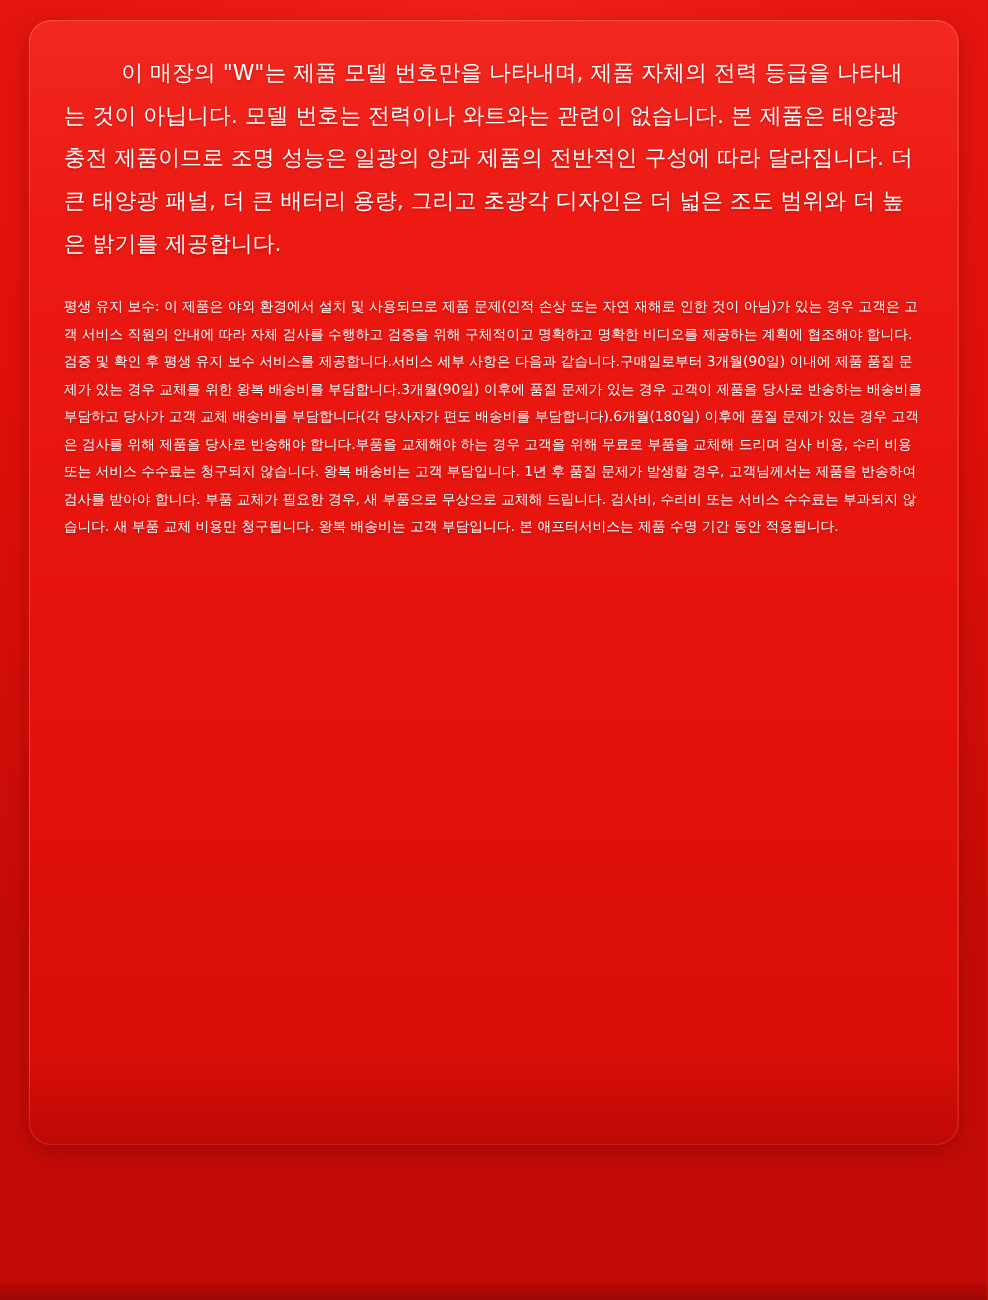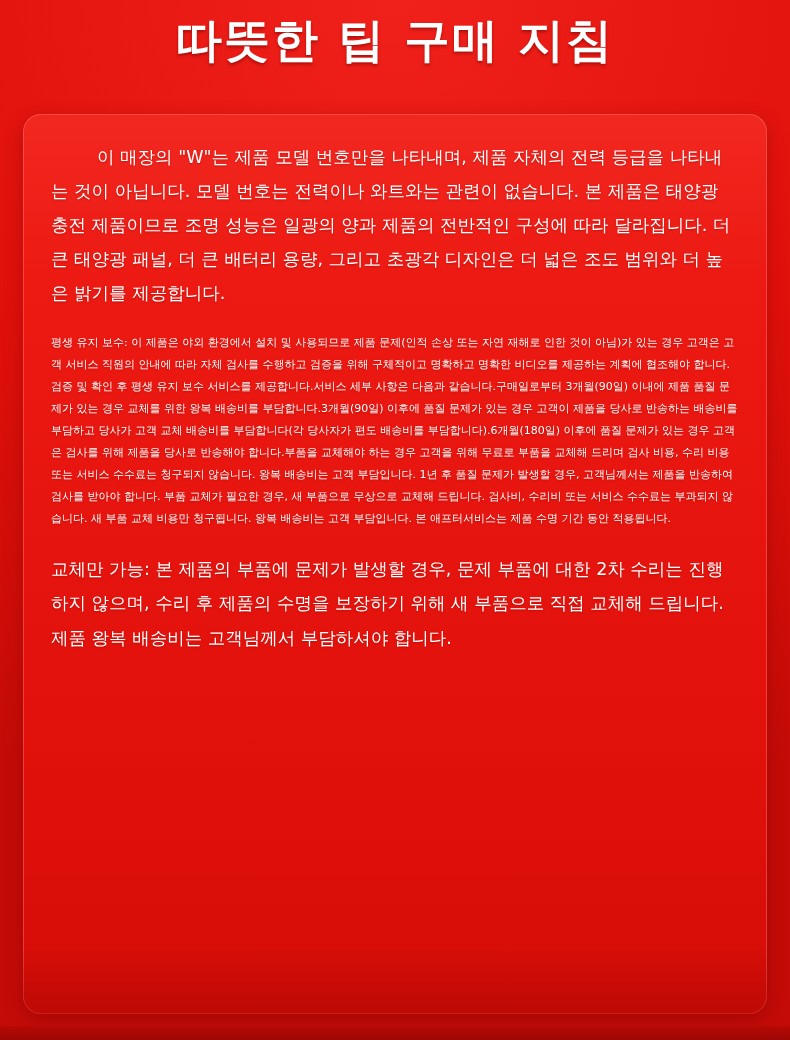--- a/index.html
+++ b/index.html
@@ -74,24 +74,22 @@
     left: 0; right: 0; bottom: 0;
     height: 14px;
     background: linear-gradient(180deg, #b80905 0%, #9c0704 100%);
   }
 </style>
 </head>
 <body>
 
 <div class="page">
 
-  <h1 class="title">따뜻한 팁 구매 지침</h1>
 
   <div class="card">
     <p class="block p1">이 매장의 "W"는 제품 모델 번호만을 나타내며, 제품 자체의 전력 등급을 나타내는 것이 아닙니다. 모델 번호는 전력이나 와트와는 관련이 없습니다. 본 제품은 태양광 충전 제품이므로 조명 성능은 일광의 양과 제품의 전반적인 구성에 따라 달라집니다. 더 큰 태양광 패널, 더 큰 배터리 용량, 그리고 초광각 디자인은 더 넓은 조도 범위와 더 높은 밝기를 제공합니다.</p>
 
     <p class="block p2">평생 유지 보수: 이 제품은 야외 환경에서 설치 및 사용되므로 제품 문제(인적 손상 또는 자연 재해로 인한 것이 아님)가 있는 경우 고객은 고객 서비스 직원의 안내에 따라 자체 검사를 수행하고 검증을 위해 구체적이고 명확하고 명확한 비디오를 제공하는 계획에 협조해야 합니다.검증 및 확인 후 평생 유지 보수 서비스를 제공합니다.서비스 세부 사항은 다음과 같습니다.구매일로부터 3개월(90일) 이내에 제품 품질 문제가 있는 경우 교체를 위한 왕복 배송비를 부담합니다.3개월(90일) 이후에 품질 문제가 있는 경우 고객이 제품을 당사로 반송하는 배송비를 부담하고 당사가 고객 교체 배송비를 부담합니다(각 당사자가 편도 배송비를 부담합니다).6개월(180일) 이후에 품질 문제가 있는 경우 고객은 검사를 위해 제품을 당사로 반송해야 합니다.부품을 교체해야 하는 경우 고객을 위해 무료로 부품을 교체해 드리며 검사 비용, 수리 비용 또는 서비스 수수료는 청구되지 않습니다. 왕복 배송비는 고객 부담입니다. 1년 후 품질 문제가 발생할 경우, 고객님께서는 제품을 반송하여 검사를 받아야 합니다. 부품 교체가 필요한 경우, 새 부품으로 무상으로 교체해 드립니다. 검사비, 수리비 또는 서비스 수수료는 부과되지 않습니다. 새 부품 교체 비용만 청구됩니다. 왕복 배송비는 고객 부담입니다. 본 애프터서비스는 제품 수명 기간 동안 적용됩니다.</p>
 
-    <p class="block p3">교체만 가능: 본 제품의 부품에 문제가 발생할 경우, 문제 부품에 대한 2차 수리는 진행하지 않으며, 수리 후 제품의 수명을 보장하기 위해 새 부품으로 직접 교체해 드립니다. 제품 왕복 배송비는 고객님께서 부담하셔야 합니다.</p>
   </div>
 
   <div class="bottom-strip"></div>
 </div>
 
 </body></html>

